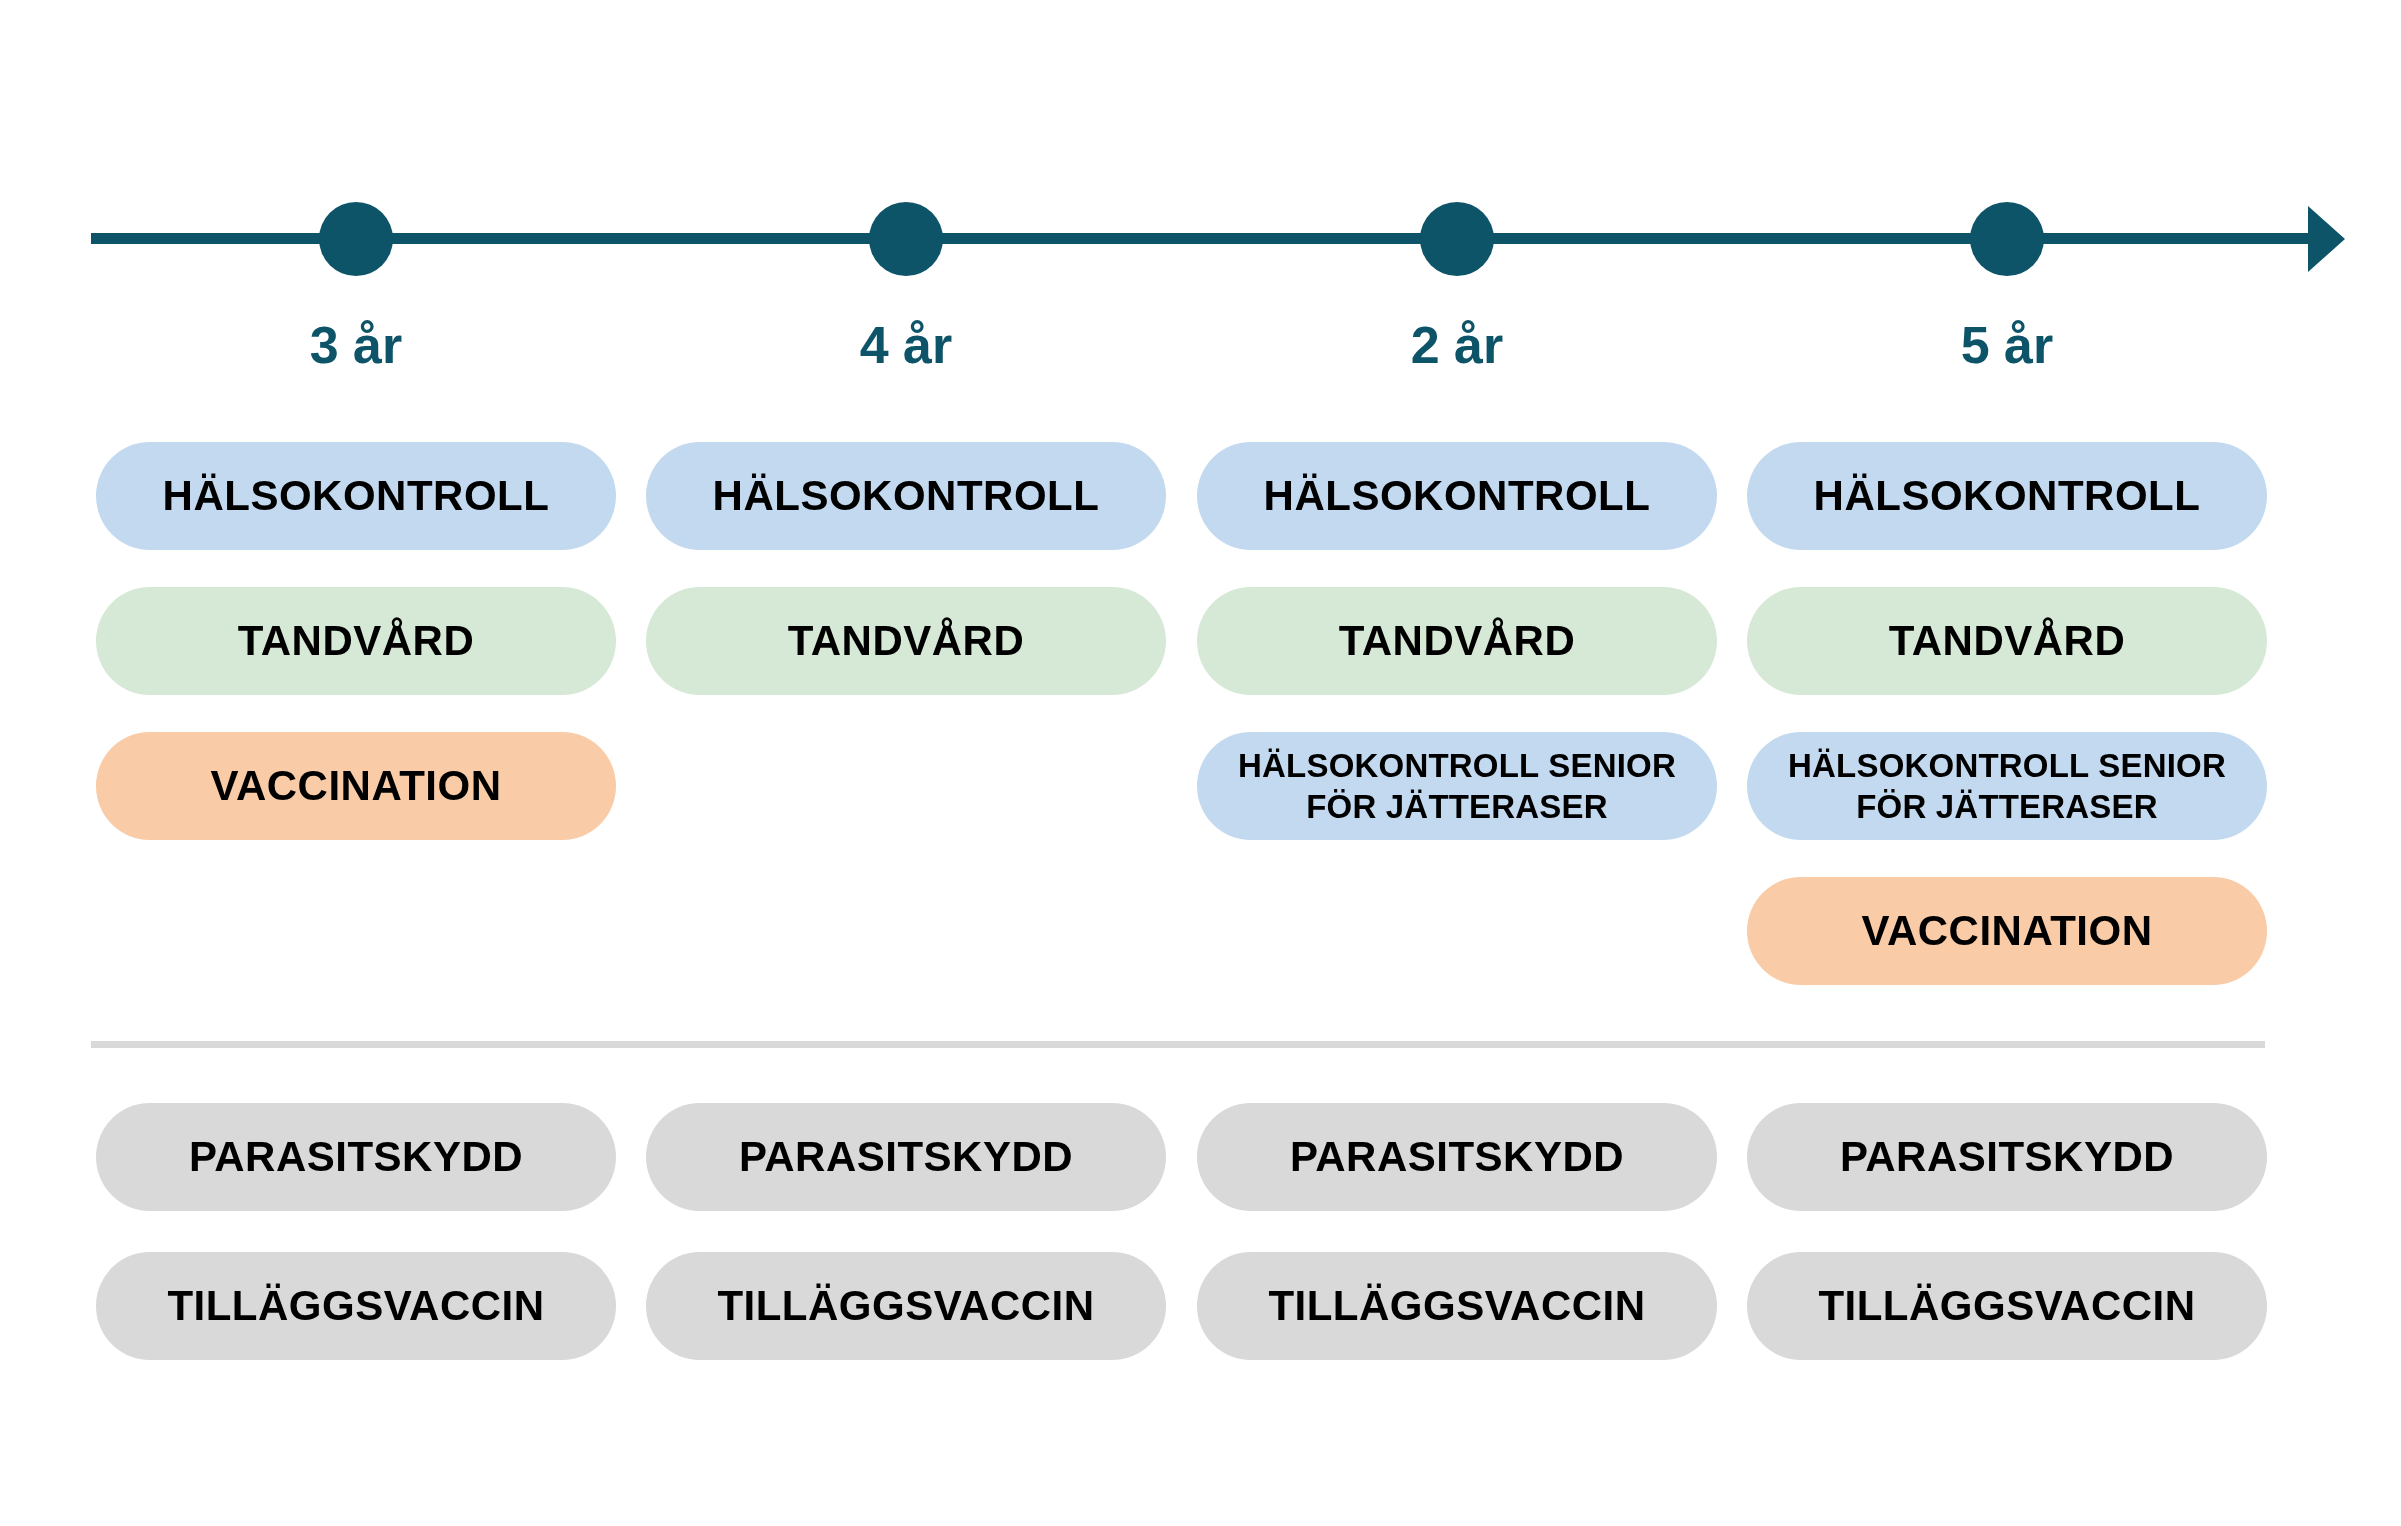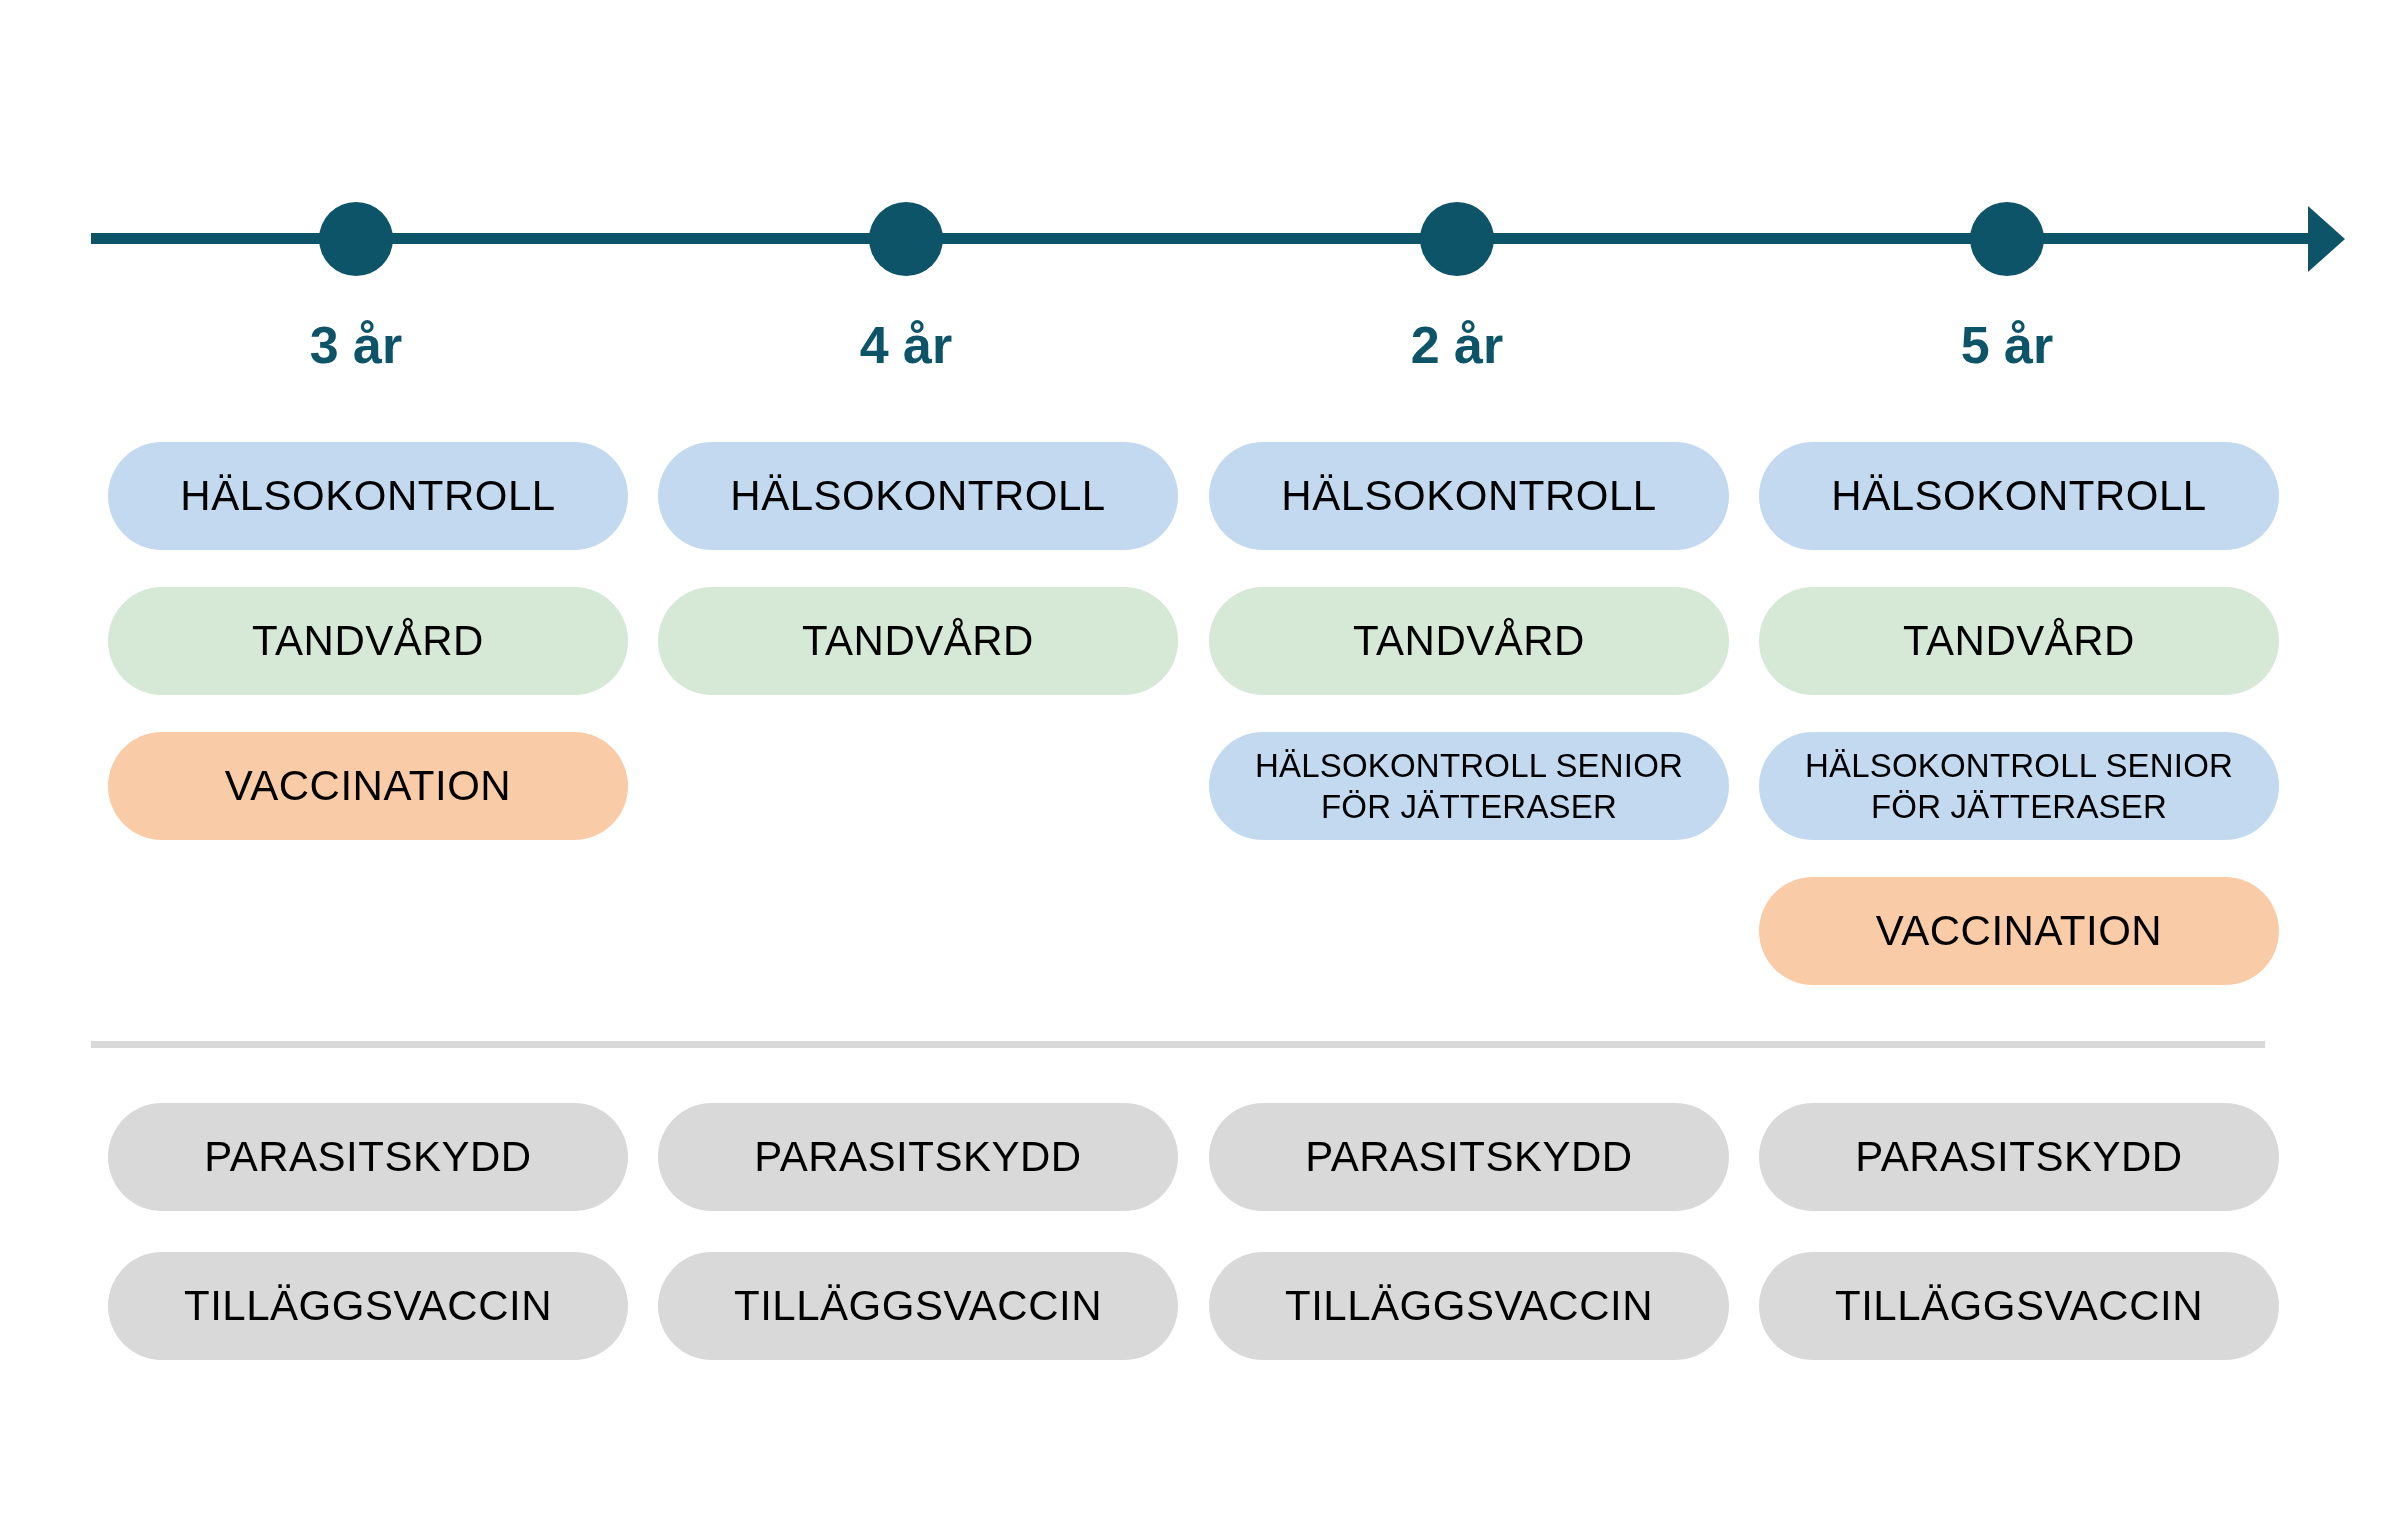--- a/index.html
+++ b/index.html
@@ -70,30 +70,30 @@
     top: -127px;
     left: 0;
     width: 100%;
     text-align: center;
     font-size: 52px;
     font-weight: 700;
     color: var(--teal, #0e5469);
   }
   .pill {
     position: absolute;
-    left: 12px;
+    left: 0;
     width: 520px;
     height: 108px;
     border-radius: 54px;
     display: flex;
     align-items: center;
     justify-content: center;
     text-align: center;
     font-size: 42px;
-    font-weight: 400;
+    font-weight: 700;
     color: var(--pill-text, #000);
     letter-spacing: 0.5px;
     white-space: pre-line;
   }
   .pill.small {
     font-size: 33px;
     line-height: 1.25;
     letter-spacing: 0.2px;
   }
 

